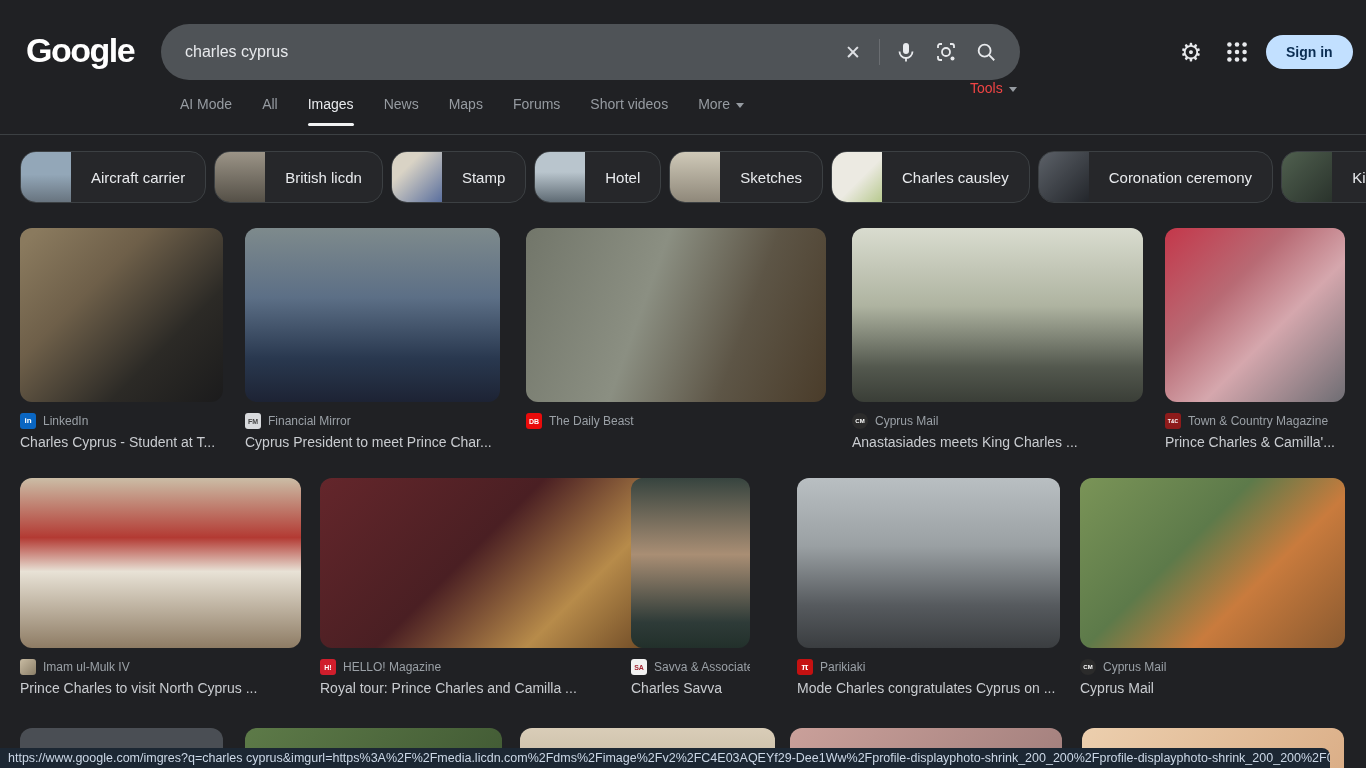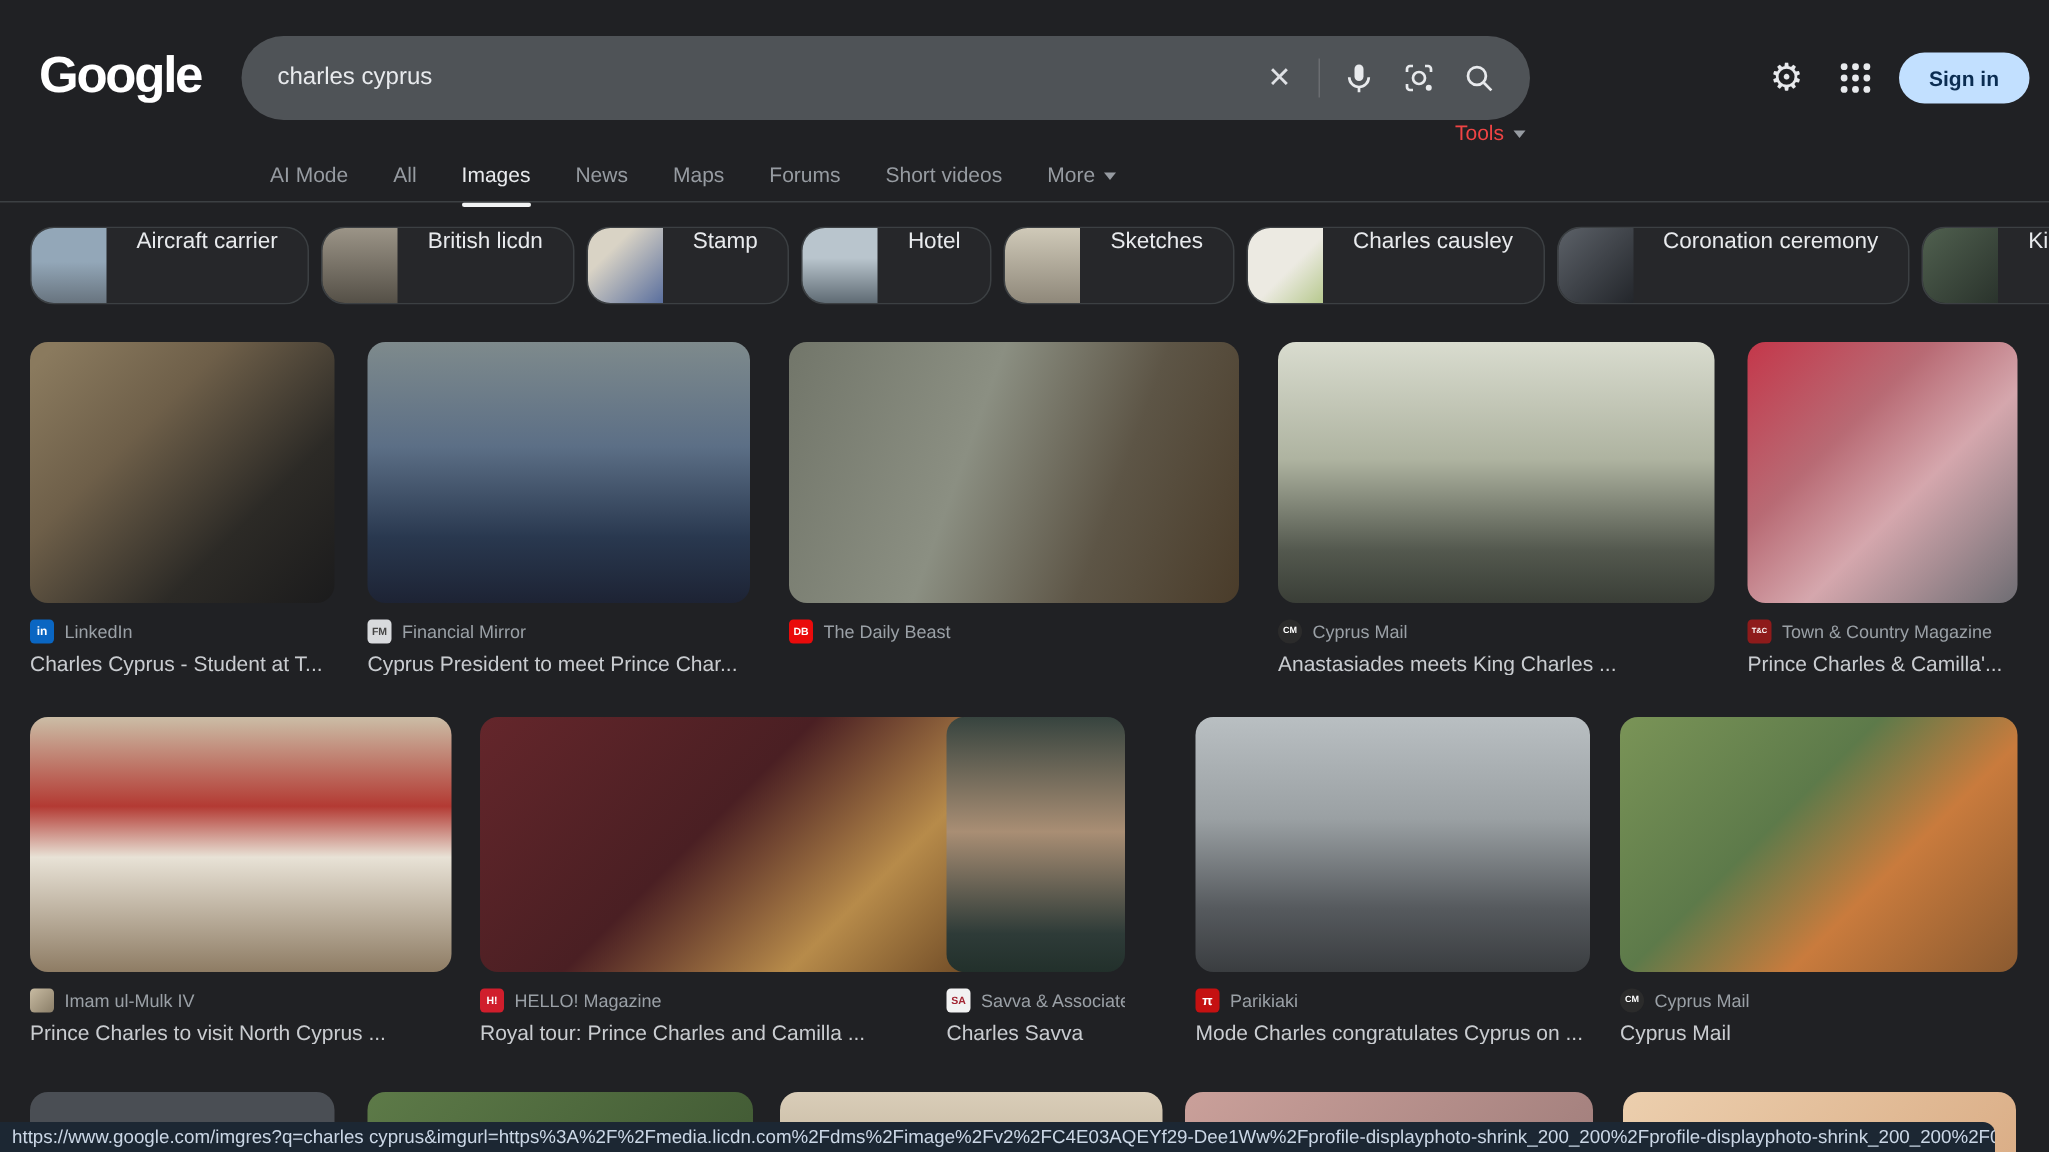--- a/index.html
+++ b/index.html
@@ -15,32 +15,32 @@
   .sb-btn{width:40px;height:40px;display:flex;align-items:center;justify-content:center;cursor:pointer;flex:none}
   .clear-x{color:#dfe1e5;font-size:19px}
   .sb-divider{width:1px;height:26px;background:#6a6d71;margin:0 6px;flex:none}
   svg.ic{display:block}
   
   .gear{left:1176px;top:37px;width:30px;height:30px;color:#e8eaed;font-size:25px;line-height:30px;text-align:center;cursor:pointer}
   .apps{left:1224px;top:39px;cursor:pointer}
   .signin{left:1266px;top:35px;height:34px;padding:0 20px;background:#c2e0ff;color:#0b2d52;
     border:none;border-radius:17px;font-size:14px;font-weight:bold;font-family:"Liberation Sans",sans-serif;cursor:pointer}
   
-  .tabs{left:180px;top:96px;display:flex;gap:30px;align-items:flex-end;height:34px}
+  .tabs{left:180px;top:96px;display:flex;gap:30px;align-items:flex-start;height:34px}
   .tab{color:#969ba1;font-size:14px;cursor:pointer;position:relative;white-space:nowrap;padding-bottom:6px}
   .tab.active{color:#e8eaed;font-weight:normal}
   .tab.active::after{content:"";position:absolute;left:0;right:0;bottom:-8px;height:3px;background:#f1f3f4;border-radius:2px}
   .caret{display:inline-block;width:0;height:0;border-left:4px solid transparent;border-right:4px solid transparent;
     border-top:5px solid #969ba1;margin-left:6px;vertical-align:middle}
   .tools{left:970px;top:80px;color:#ef4444;font-size:14px;cursor:pointer}
   .hdr-line{left:0;top:134px;width:1366px;height:1px;background:#3c4043}
   
   .chips{left:20px;top:151px;width:1346px;height:52px;display:flex;gap:8px;overflow:hidden}
   .chip{height:52px;border:1px solid #3c4043;border-radius:16px;background:#26272a;
-    display:flex;flex:none;cursor:pointer;box-sizing:border-box}
+    display:flex;align-items:center;flex:none;cursor:pointer;box-sizing:border-box}
   .chip-thumb{width:50px;height:50px;border-radius:15px 0 0 15px;flex:none}
   .chip-label{padding:0 20px;color:#e8eaed;font-size:15px;white-space:nowrap}
   
   .result{position:absolute;cursor:pointer}
   .thumb{width:100%;border-radius:12px}
   .row1 .thumb{height:174px}.row2 .thumb{height:170px}.row3 .thumb{height:90px}
   .src{display:flex;align-items:center;gap:7px;margin-top:11px;height:16px}
   .src-name{color:#9aa0a6;font-size:12px;white-space:nowrap;overflow:hidden}
   .fav{width:16px;height:16px;display:flex;align-items:center;justify-content:center;
     font-size:8px;font-weight:bold;flex:none;line-height:1}

